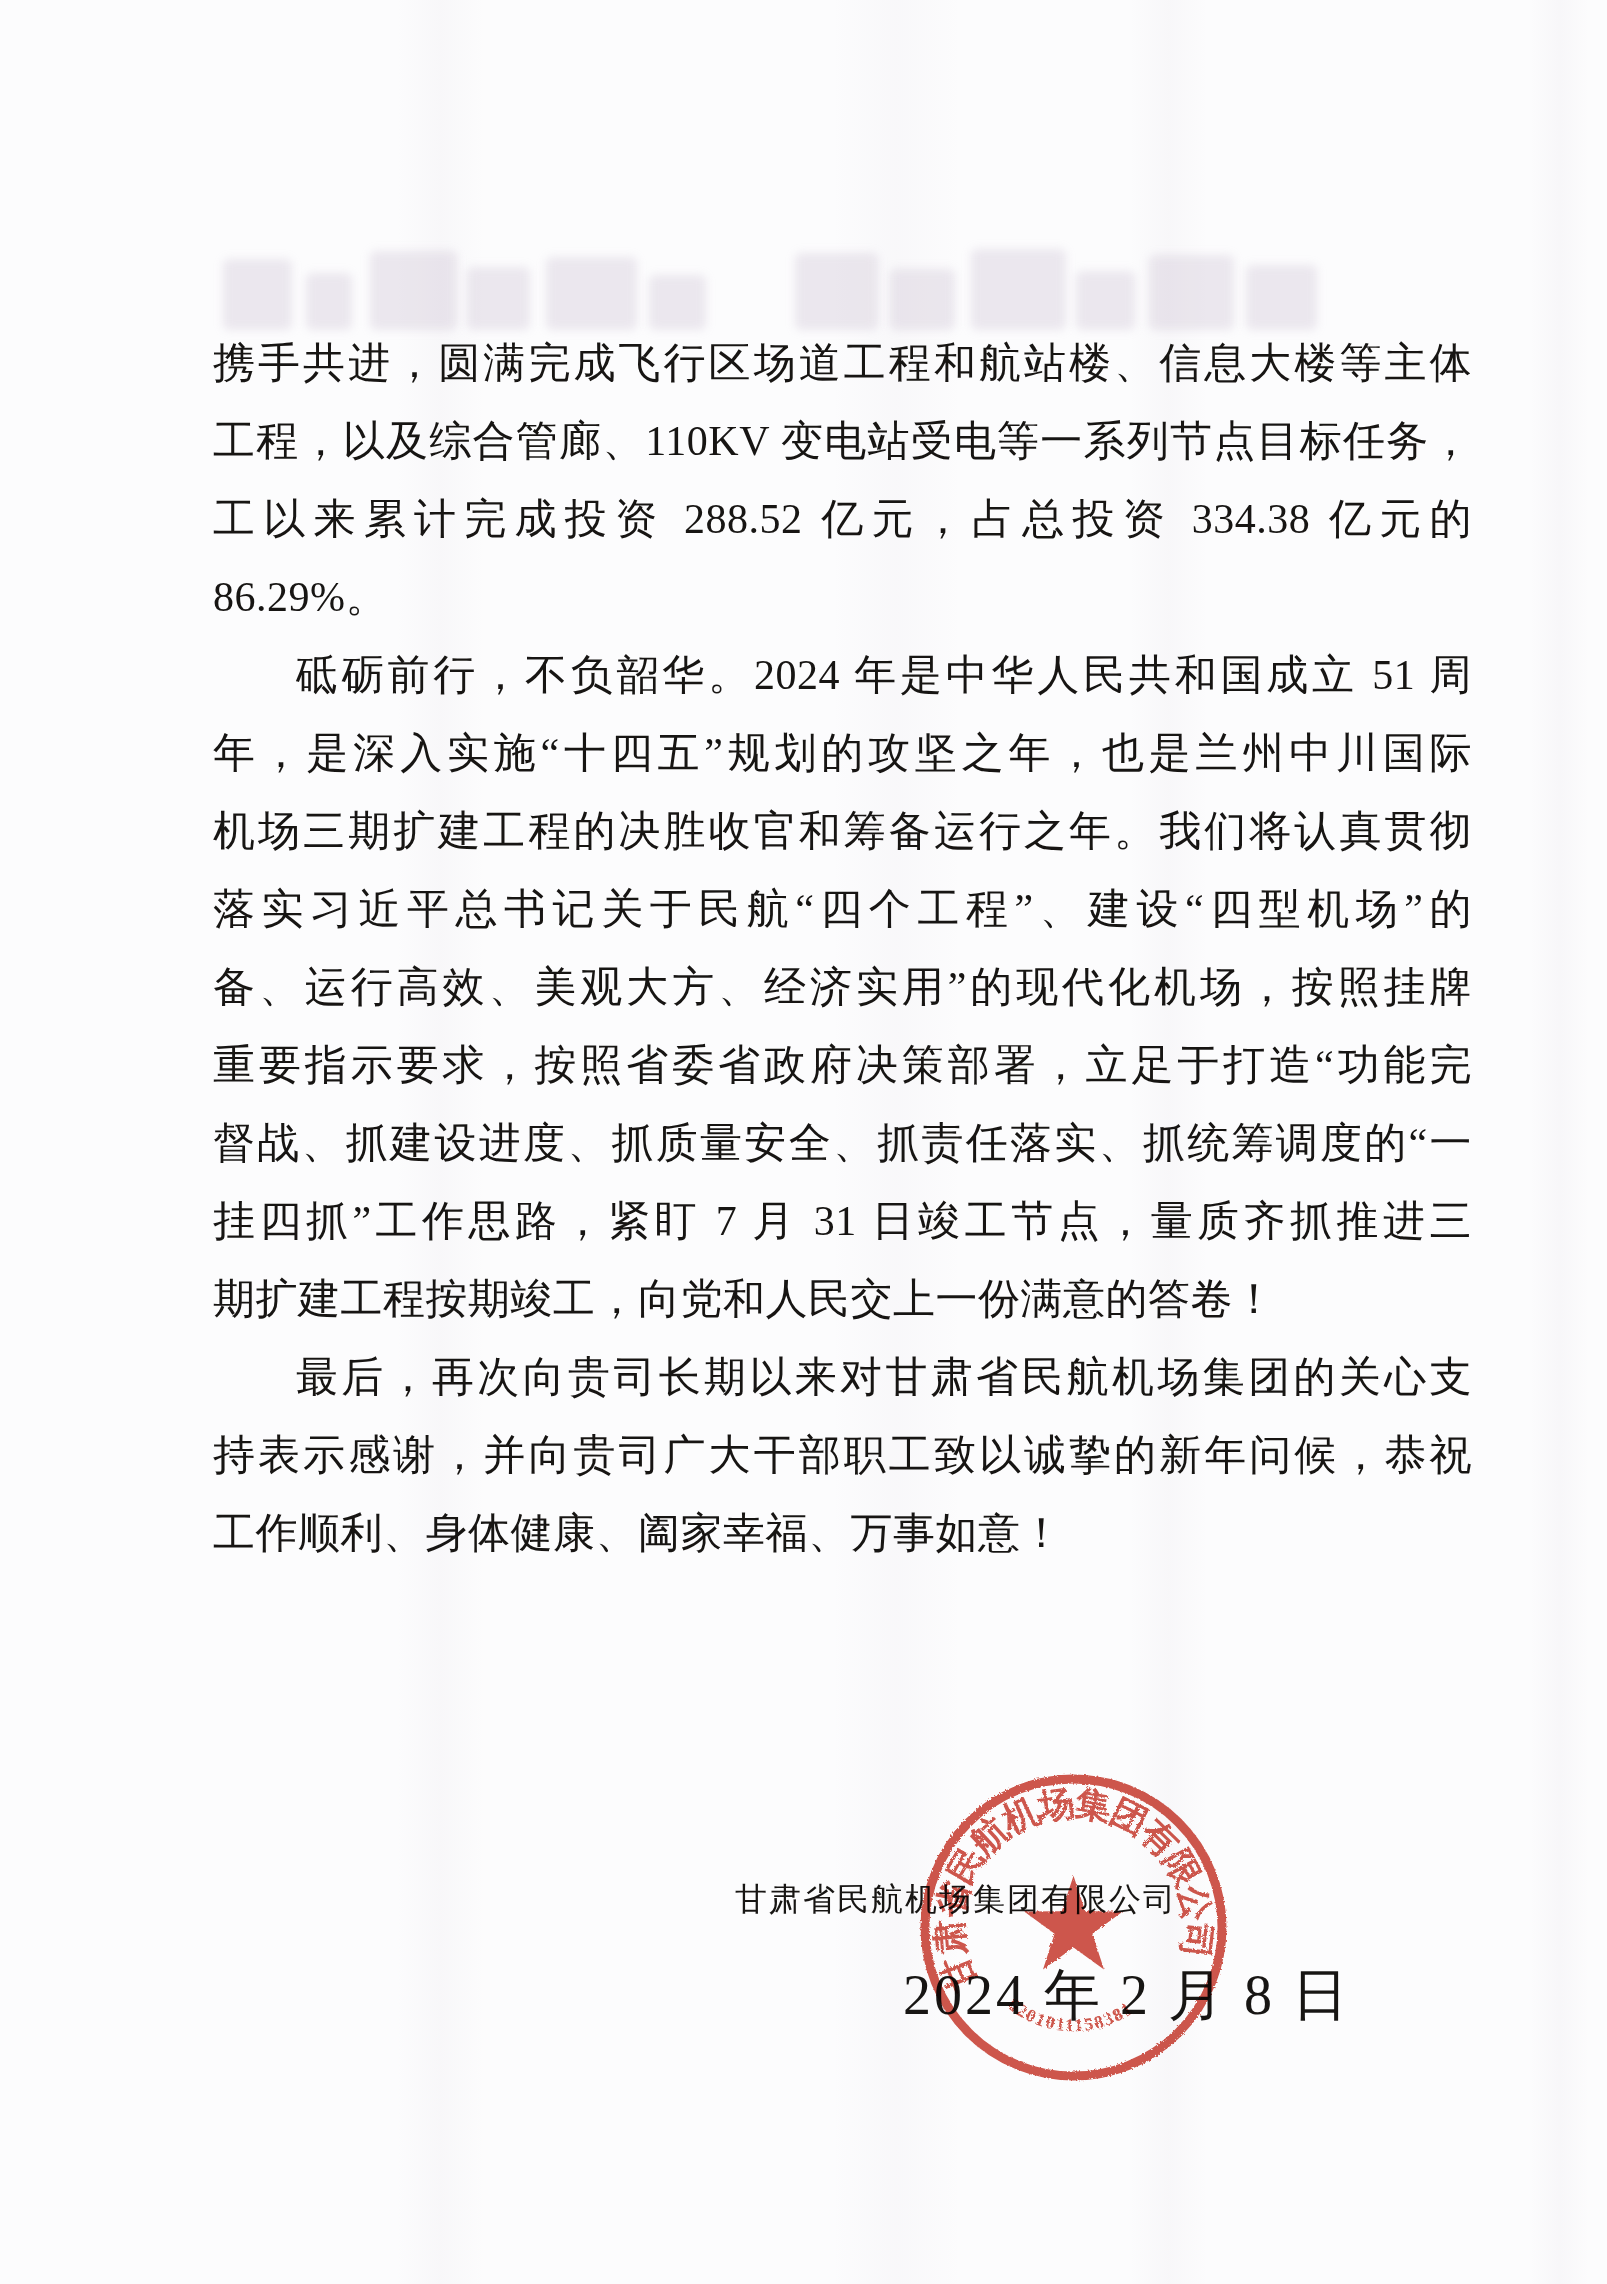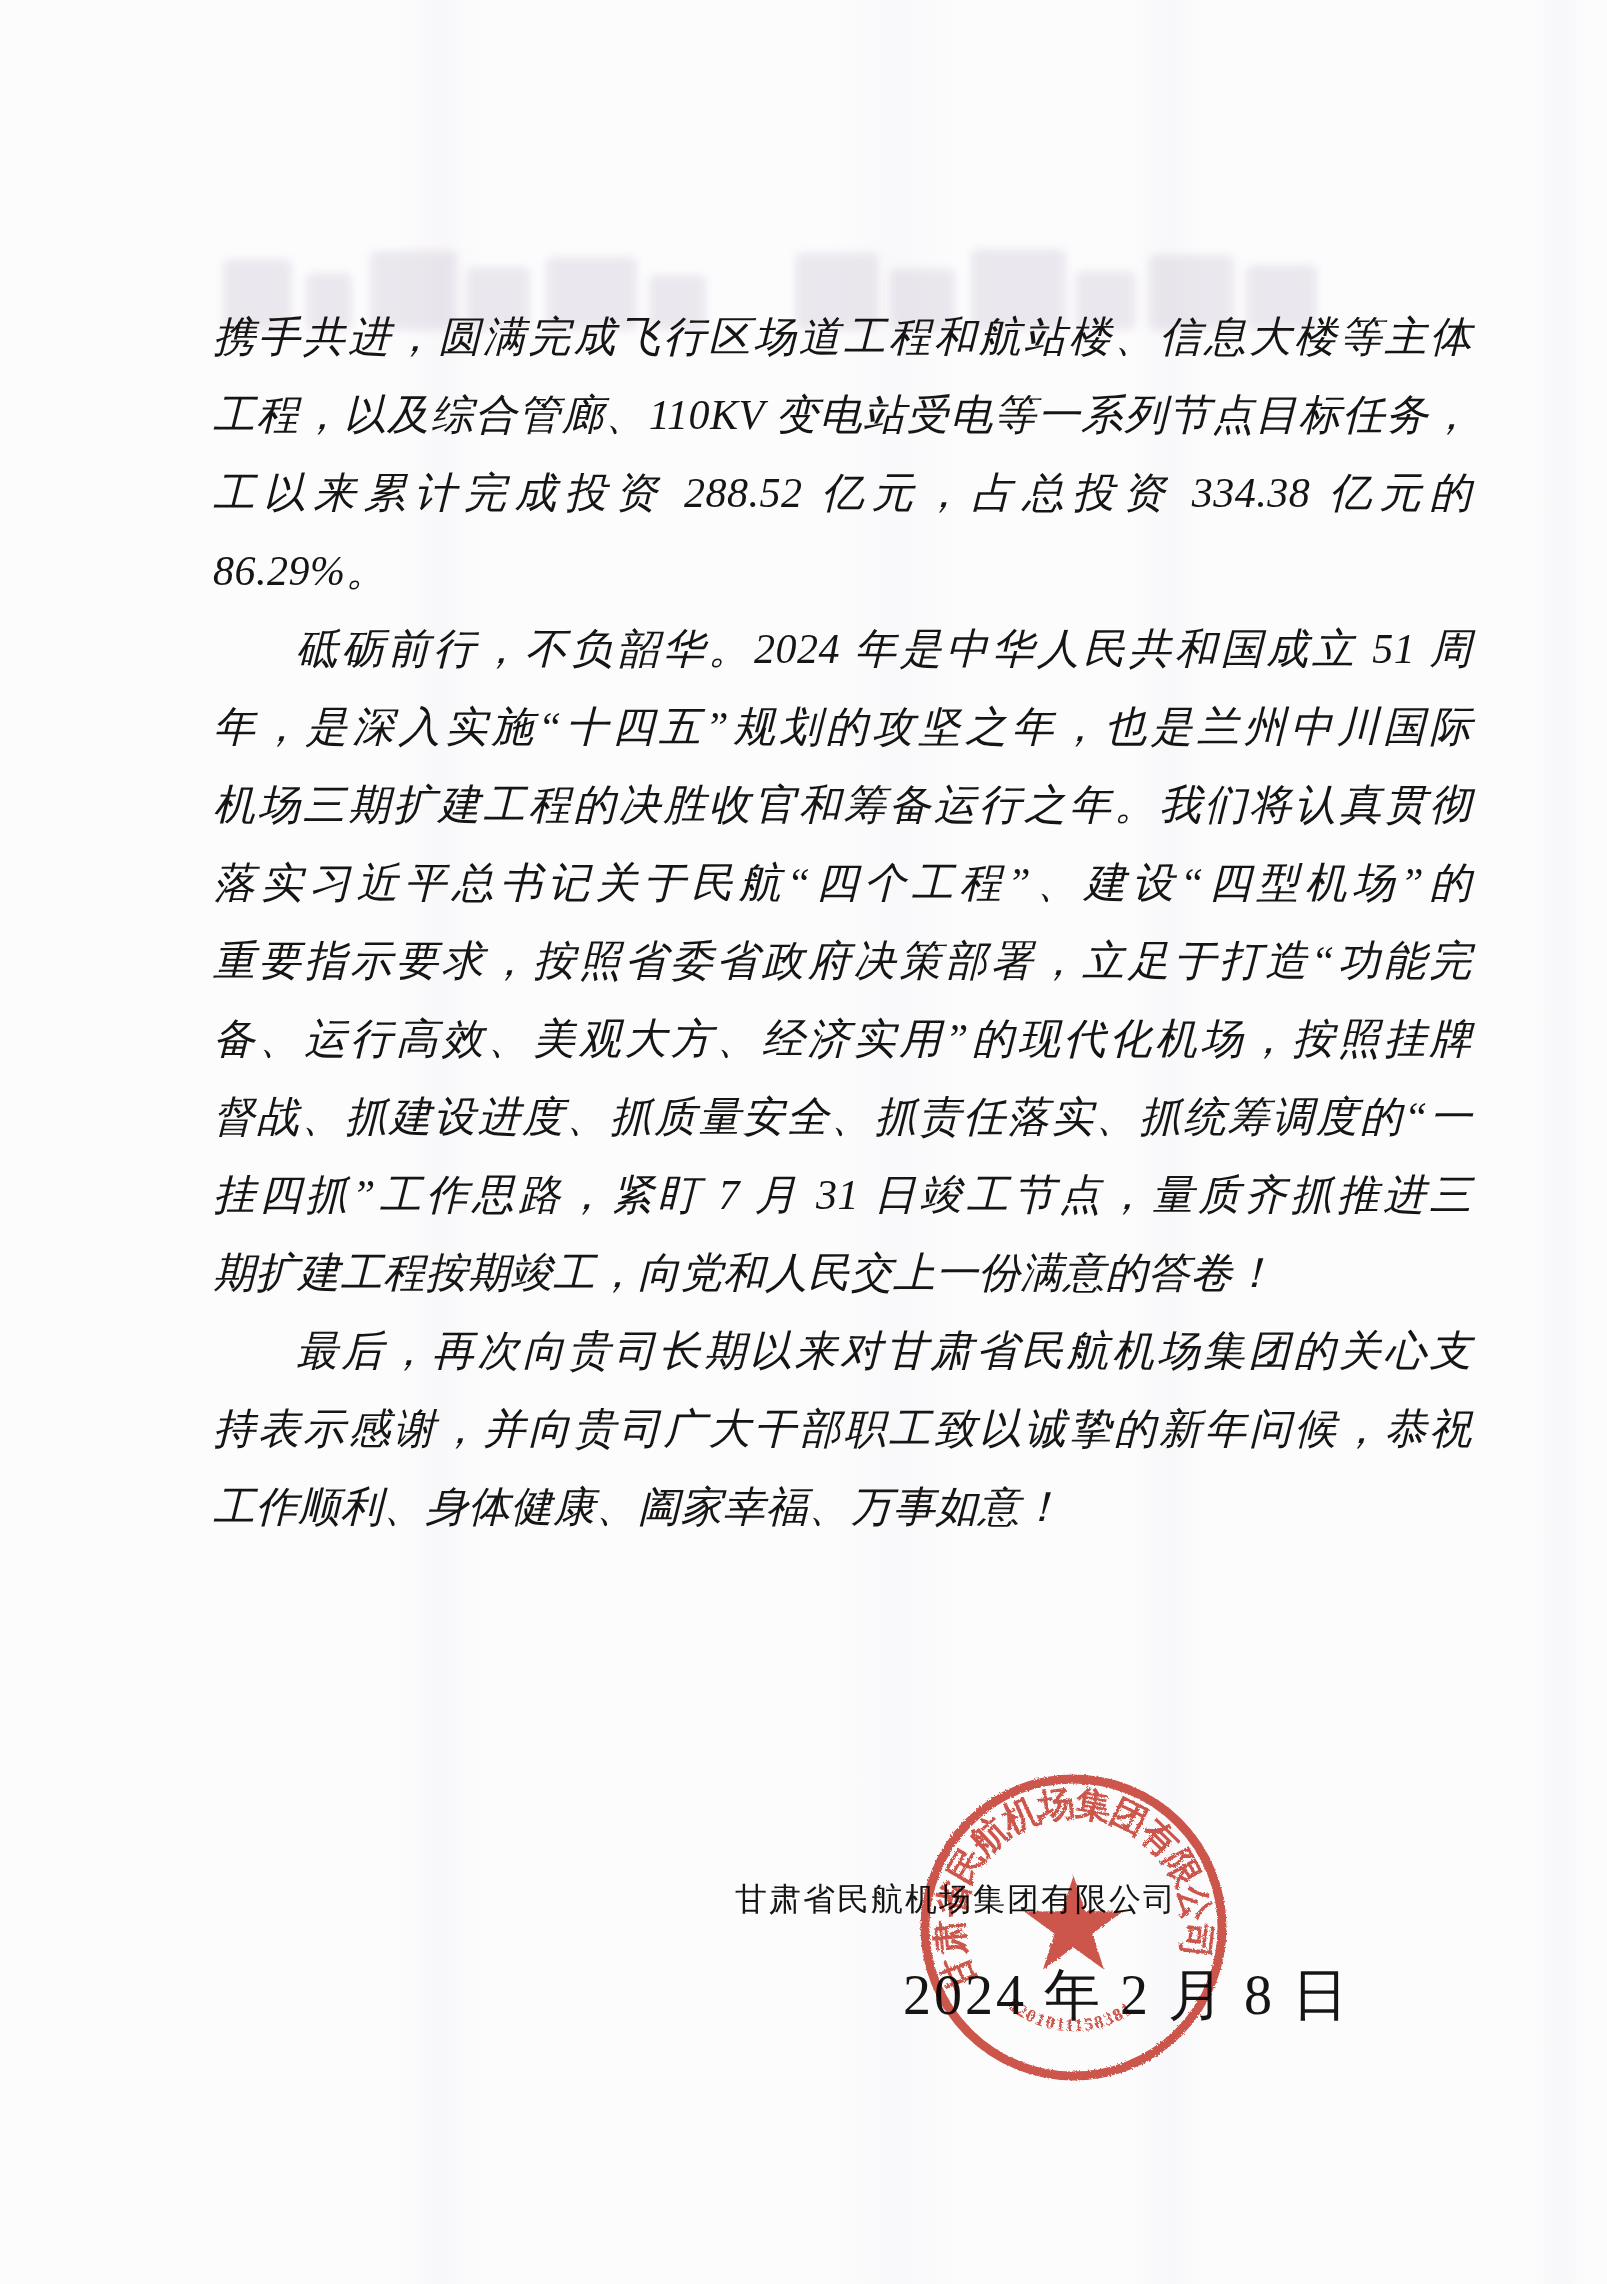--- a/index.html
+++ b/index.html
@@ -40,23 +40,22 @@
     display: inline-block;
     background: rgba(170,148,178,0.20);
     filter: blur(5px);
     border-radius: 6px;
   }
 
   
   .body-text {
     position: absolute;
     left: 213px;
-    top: 298px;
+    top: 324px;
     width: 1259px;
-    font-style: italic;
   }
   .line {
     height: 78px;
     line-height: 78px;
     font-size: 42px;
     letter-spacing: 0.5px;
     text-align: justify;
     text-align-last: justify;
     white-space: nowrap;
   }
@@ -125,22 +124,22 @@
   <div class="body-text">
     <div class="line">携手共进，圆满完成飞行区场道工程和航站楼、信息大楼等主体</div>
     <div class="line">工程，以及综合管廊、110KV 变电站受电等一系列节点目标任务，</div>
     <div class="line">工以来累计完成投资 288.52 亿元，占总投资 334.38 亿元的</div>
     <div class="line para-end">86.29%。</div>
 
     <div class="line indent">砥砺前行，不负韶华。2024 年是中华人民共和国成立 51 周</div>
     <div class="line">年，是深入实施“十四五”规划的攻坚之年，也是兰州中川国际</div>
     <div class="line">机场三期扩建工程的决胜收官和筹备运行之年。我们将认真贯彻</div>
     <div class="line">落实习近平总书记关于民航“四个工程”、建设“四型机场”的</div>
+    <div class="line">备、运行高效、美观大方、经济实用”的现代化机场，按照挂牌</div>
     <div class="line">重要指示要求，按照省委省政府决策部署，立足于打造“功能完</div>
-    <div class="line">备、运行高效、美观大方、经济实用”的现代化机场，按照挂牌</div>
     <div class="line">督战、抓建设进度、抓质量安全、抓责任落实、抓统筹调度的“一</div>
     <div class="line">挂四抓”工作思路，紧盯 7 月 31 日竣工节点，量质齐抓推进三</div>
     <div class="line para-end">期扩建工程按期竣工，向党和人民交上一份满意的答卷！</div>
 
     <div class="line indent">最后，再次向贵司长期以来对甘肃省民航机场集团的关心支</div>
     <div class="line">持表示感谢，并向贵司广大干部职工致以诚挚的新年问候，恭祝</div>
     <div class="line para-end">工作顺利、身体健康、阖家幸福、万事如意！</div>
   </div>
 
   <div class="sig-company">甘肃省民航机场集团有限公司</div>

